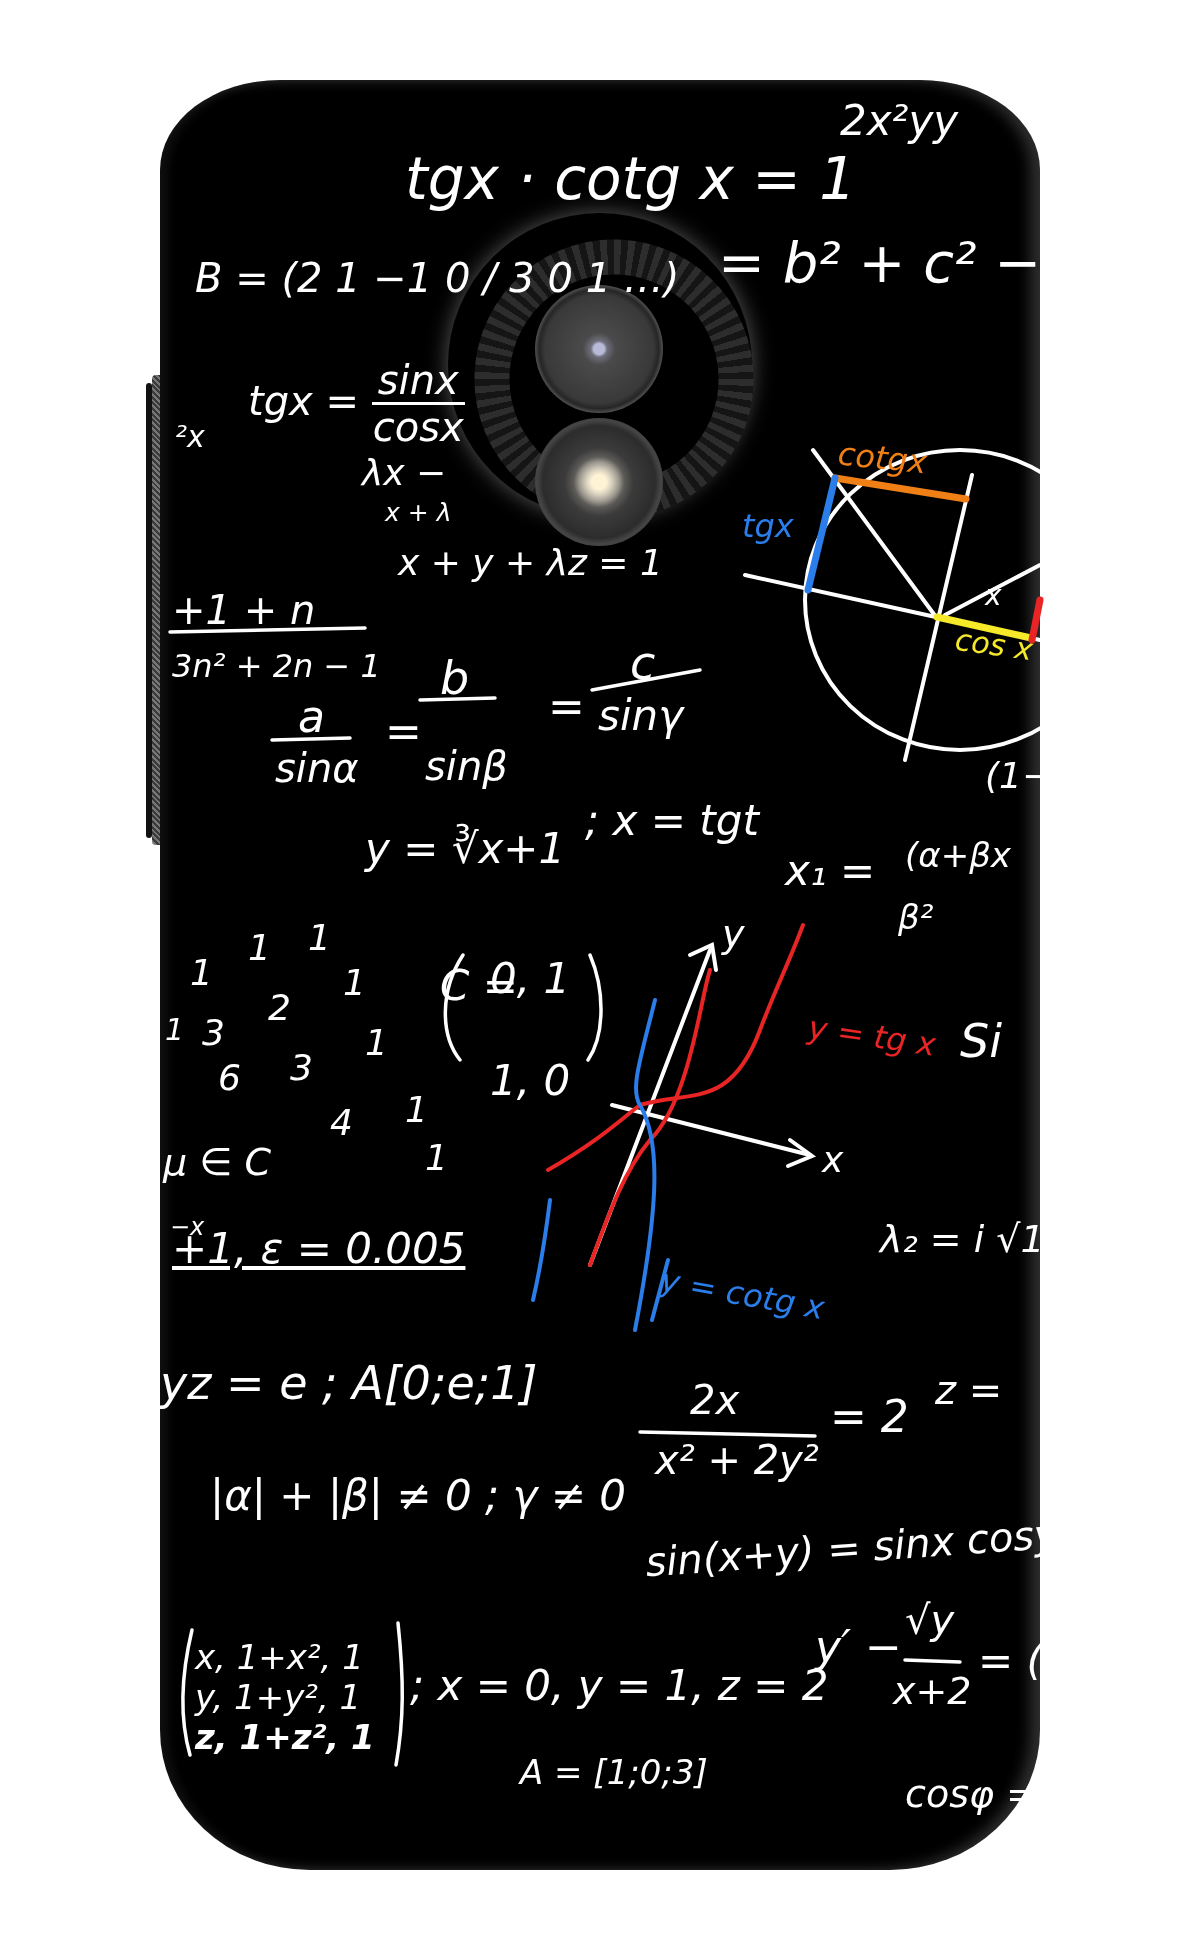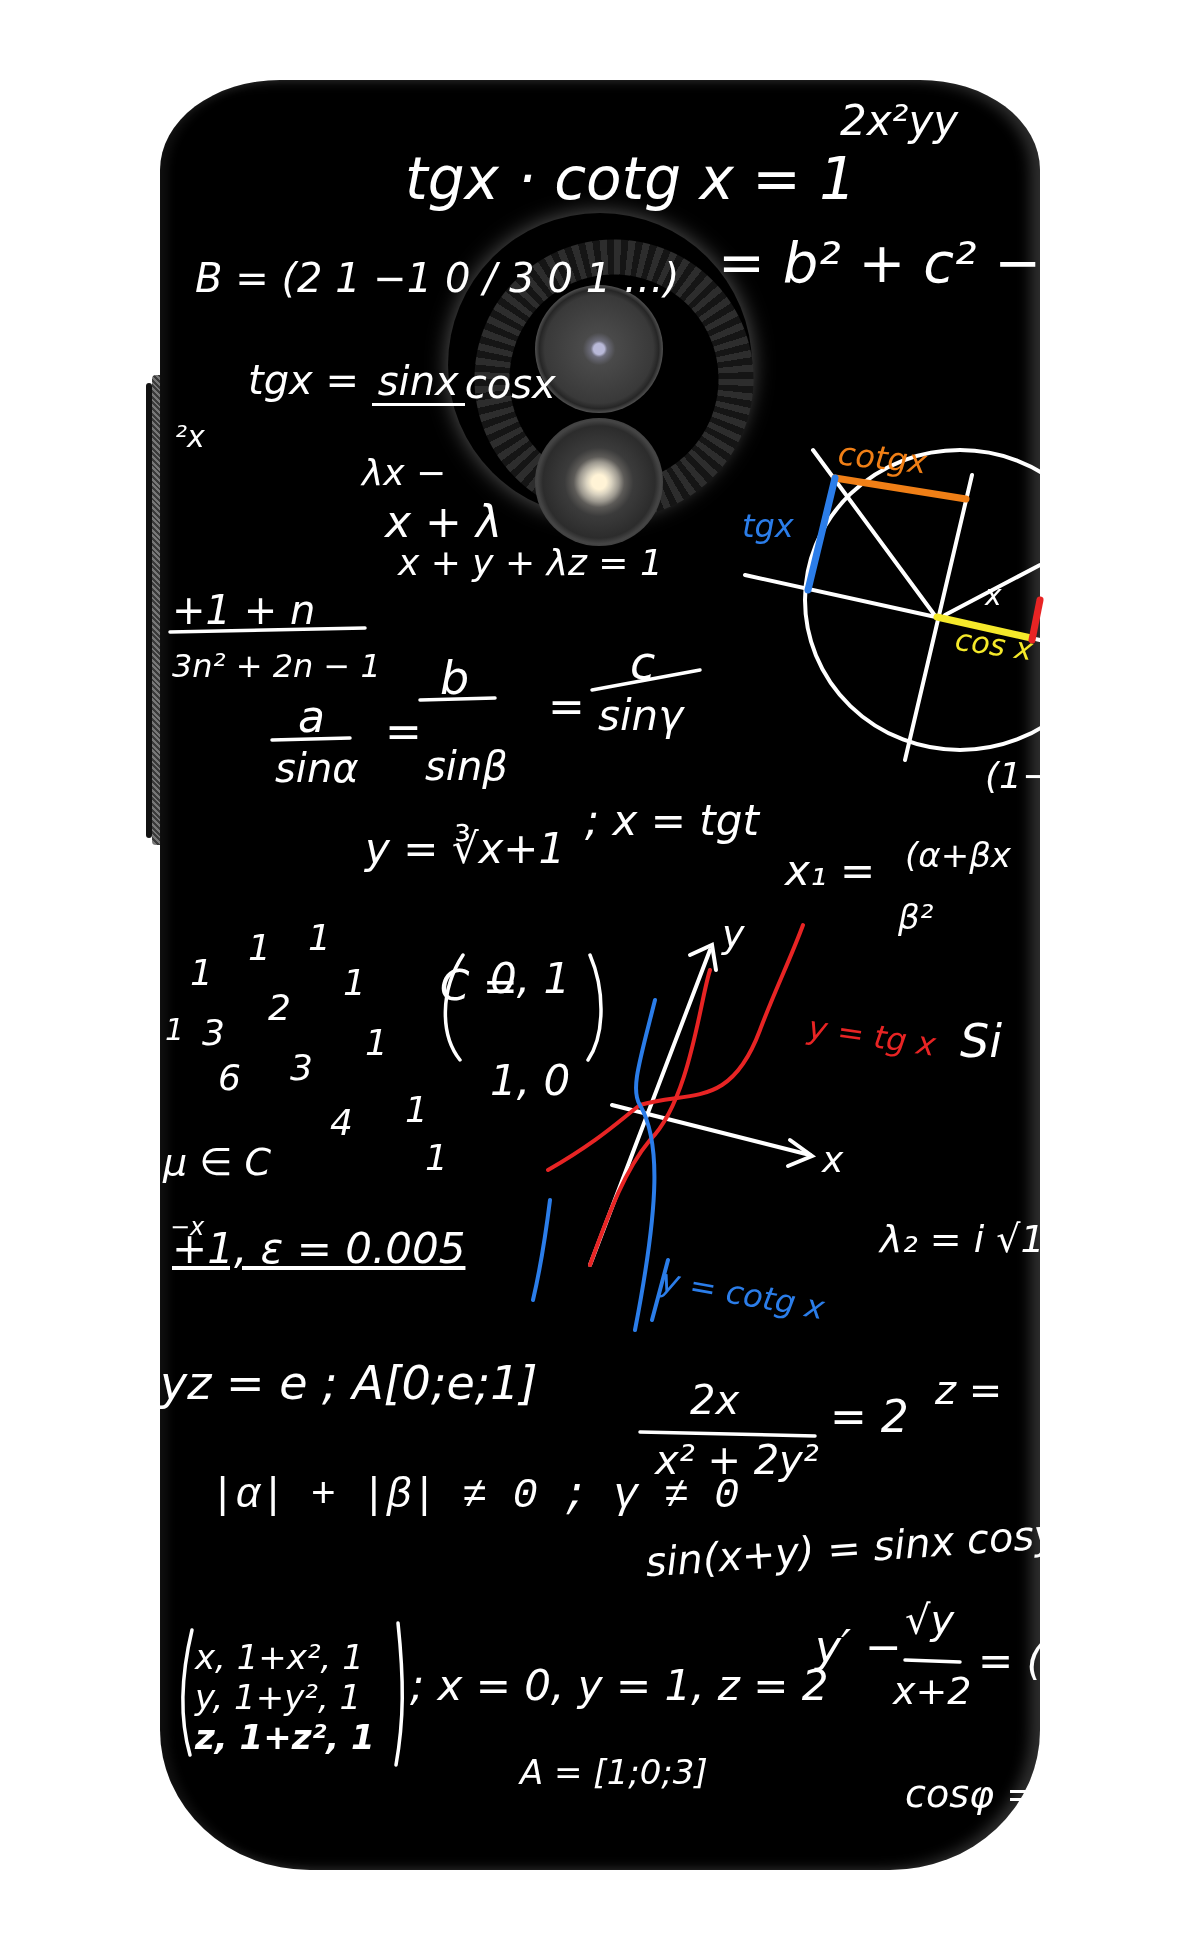--- a/index.html
+++ b/index.html
@@ -7,21 +7,21 @@
        font-family:"DejaVu Sans","Liberation Sans",sans-serif;}
   .case{position:absolute;left:160px;top:80px;width:880px;height:1790px;
         background:#000;border-radius:120px 120px 150px 150px / 90px 90px 140px 140px;
         overflow:hidden;box-shadow:inset -10px 0 14px rgba(255,255,255,0.18), inset 8px 0 10px rgba(255,255,255,0.06);}
   .side-btn{position:absolute;left:152px;top:375px;width:16px;height:470px;
         background:repeating-linear-gradient(45deg,#3a3a3a 0 2px,#777 2px 4px);border-radius:4px;}
   .side-btn-inner{position:absolute;left:146px;top:383px;width:6px;height:455px;background:#111;border-radius:3px;}
   .eq{position:absolute;color:#fff;white-space:nowrap;
       font-family:"DejaVu Sans","Liberation Sans",sans-serif;font-style:italic;line-height:1;}
   .eq.blue{color:#2b7de9;} .eq.red{color:#e82424;} .eq.orange{color:#f07f16;} .eq.yellow{color:#f5e92a;}
-  .frac{display:inline-flex;flex-direction:row;align-items:center;vertical-align:middle;}
+  .frac{display:inline-flex;flex-direction:column;align-items:center;vertical-align:middle;}
   .frac .num{border-bottom:3px solid #fff;padding:0 6px 2px;}
   .frac .den{padding-top:2px;}
   .camera{position:absolute;left:448px;top:213px;width:304px;height:304px;border-radius:50%;
      background:radial-gradient(circle,#1a1a1a 0 58%,#3b3b3b 60%,#1c1c1c 64%,#555 70%,#2a2a2a 74%,#8a8a8a 77%,#3a3a3a 80%,
        repeating-radial-gradient(circle,#444 0 1px,#222 1px 3px) 82%);
      box-shadow:0 0 22px rgba(255,255,255,0.35);}
   .camera-ring{position:absolute;left:460px;top:225px;width:280px;height:280px;border-radius:50%;
      border:14px solid transparent;
      background:repeating-conic-gradient(#2d2d2d 0 3deg,#151515 3deg 6deg);
      -webkit-mask:radial-gradient(circle,transparent 0 104px,#000 105px 139px,transparent 140px);
@@ -90,21 +90,21 @@
 <div class="eq" style="left:718px;top:235px;font-size:56px;text-align:right;">= b² + c² − 2b</div>
 <div class="eq" style="left:248px;top:360px;font-size:40px;">
   <span>tgx =</span>
   <span class="frac">
       <span class="num">sinx</span>
       <span class="den">cosx</span>
     </span>
 </div>
 <div class="eq" style="left:175px;top:422px;font-size:30px;">²x</div>
 <div class="eq" style="left:362px;top:455px;font-size:36px;">λx −</div>
-<div class="eq" style="left:385px;top:500px;font-size:44px;">x + λ</div>
+<div class="eq" style="left:385px;top:500px;font-size:25px;">x + λ</div>
 <div class="eq" style="left:398px;top:545px;font-size:36px;">x + y + λz = 1</div>
 <div class="eq" style="left:172px;top:590px;font-size:40px;">+1 + n</div>
 <div class="eq" style="left:172px;top:650px;font-size:32px;">3n² + 2n − 1</div>
 
 <div class="eq" style="left:298px;top:695px;font-size:44px;">a</div>
 <div class="eq" style="left:275px;top:748px;font-size:40px;">sinα</div>
 <div class="eq" style="left:385px;top:710px;font-size:44px;">=</div>
 <div class="eq" style="left:440px;top:655px;font-size:46px;">b</div>
 <div class="eq" style="left:425px;top:712px;font-size:40px;margin-top:34px;">sinβ</div>
 <div class="eq" style="left:548px;top:685px;font-size:44px;">=</div>
@@ -147,21 +147,21 @@
 
 <div class="eq" style="left:960px;top:1018px;font-size:46px;">Si</div>
 <div class="eq" style="left:880px;top:1220px;font-size:38px;">λ₂ = i √1</div>
 
 <div class="eq" style="left:160px;top:1360px;font-size:46px;">yz = e ; A[0;e;1]</div>
 <div class="eq" style="left:690px;top:1380px;font-size:40px;">2x</div>
 <div class="eq" style="left:655px;top:1440px;font-size:40px;">x² + 2y²</div>
 <div class="eq" style="left:830px;top:1395px;font-size:44px;">= 2</div>
 <div class="eq" style="left:935px;top:1370px;font-size:40px;">z =</div>
 
-<div class="eq" style="left:210px;top:1475px;font-size:42px;font-family:Liberation Mono, monospace;">|α| + |β| ≠ 0 ; γ ≠ 0</div>
+<div class="eq" style="left:210px;top:1475px;font-size:42px;">|α| + |β| ≠ 0 ; γ ≠ 0</div>
 <div class="eq" style="left:645px;top:1528px;font-size:40px;transform:rotate(-4deg);">sin(x+y) = sinx cosy</div>
 
 <div class="eq" style="left:195px;top:1640px;font-size:34px;">x, 1+x², 1</div>
 <div class="eq" style="left:195px;top:1680px;font-size:34px;">y, 1+y², 1</div>
 <div class="eq" style="left:195px;top:1720px;font-size:34px;font-weight:bold;">z, 1+z², 1</div>
 <div class="eq" style="left:410px;top:1665px;font-size:42px;">; x = 0, y = 1, z = 2</div>
 
 <div class="eq" style="left:815px;top:1625px;font-size:44px;">y′ −</div>
 <div class="eq" style="left:905px;top:1600px;font-size:40px;">√y</div>
 <div class="eq" style="left:893px;top:1672px;font-size:38px;">x+2</div>

